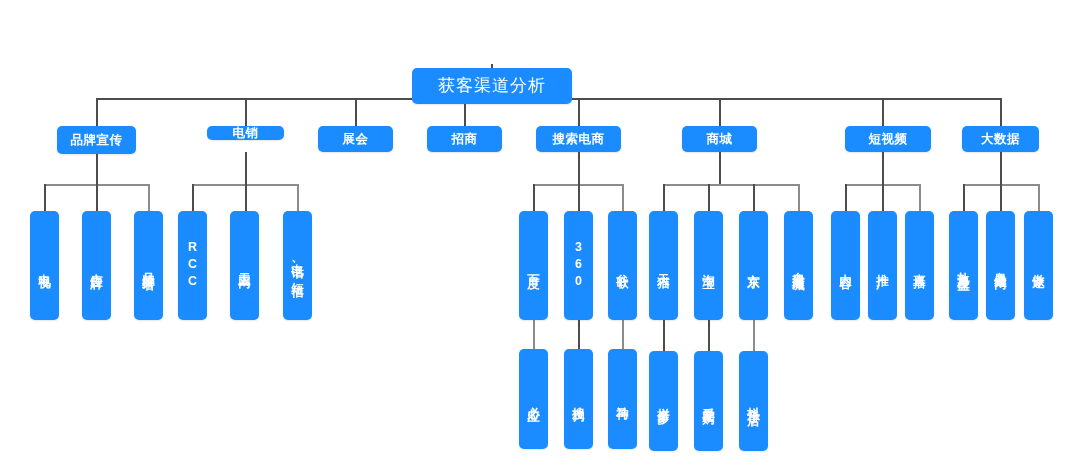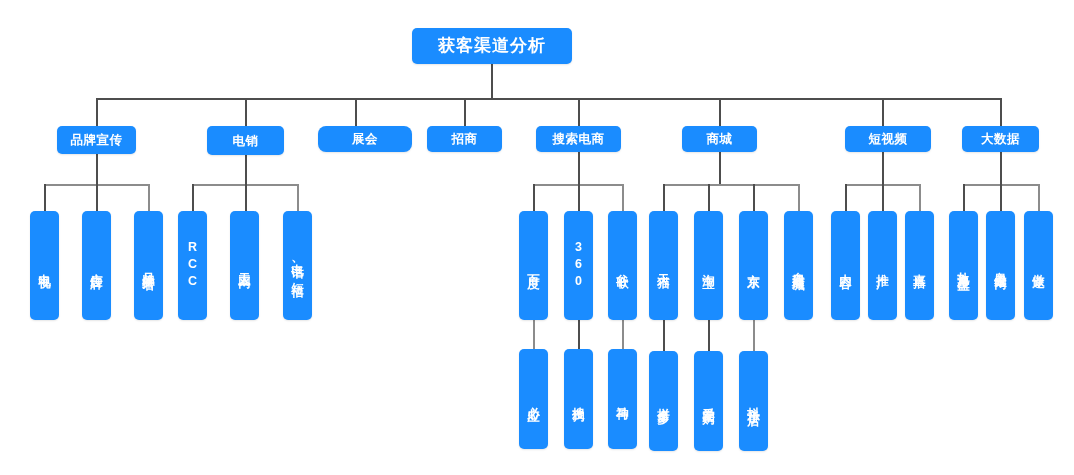--- a/index.html
+++ b/index.html
@@ -37,22 +37,23 @@
     align-items: center;
     justify-content: center;
     box-sizing: border-box;
     z-index: 3;
     box-shadow: 0 1px 2px rgba(0,0,0,0.10);
     text-align: center;
     line-height: 1.12;
   }
   .node.root {
     font-size: 17px;
-    font-weight: bold;
+    font-weight: normal;
     letter-spacing: 1px;
+    margin-top: 40px;
   }
   .node.lvl2 {
     font-size: 12.5px;
     font-weight: bold;
     letter-spacing: 0.5px;
   }
   .node.vert {
     writing-mode: vertical-rl;
     text-orientation: upright;
     font-size: 12.5px;
@@ -79,22 +80,22 @@
   <div class="line v" style="left:96px; top:98px; height:28px;"></div>
   <div class="line v" style="left:245px; top:98px; height:28px;"></div>
   <div class="line v" style="left:355px; top:98px; height:28px;"></div>
   <div class="line v" style="left:464px; top:98px; height:28px;"></div>
   <div class="line v" style="left:578px; top:98px; height:28px;"></div>
   <div class="line v" style="left:719px; top:98px; height:28px;"></div>
   <div class="line v" style="left:882px; top:98px; height:28px;"></div>
   <div class="line v" style="left:1000px; top:98px; height:28px;"></div>
 
   <div class="node lvl2" style="left:57px; top:126px; width:79px; height:28px;">品牌宣传</div>
-  <div class="node lvl2" style="left:207px; top:126px; width:77px; height:29px;">电销</div>
-  <div class="node lvl2" style="left:318px; top:126px; width:94px; height:26px;border-radius:8px;">展会</div>
+  <div class="node lvl2" style="left:207px; top:126px; width:77px; height:14px;">电销</div>
+  <div class="node lvl2" style="left:318px; top:126px; width:75px; height:26px;">展会</div>
   <div class="node lvl2" style="left:427px; top:126px; width:75px; height:26px;">招商</div>
   <div class="node lvl2" style="left:536px; top:126px; width:85px; height:26px;">搜索电商</div>
   <div class="node lvl2" style="left:682px; top:126px; width:75px; height:26px;">商城</div>
   <div class="node lvl2" style="left:845px; top:126px; width:86px; height:26px;">短视频</div>
   <div class="node lvl2" style="left:962px; top:126px; width:77px; height:26px;">大数据</div>
 
   <div class="line v" style="left:96px; top:152px; height:33px;"></div>
   <div class="line h light" style="left:44px; top:184px; width:105px;"></div>
   <div class="line v" style="left:44px; top:184px; height:28px;"></div>
   <div class="line v" style="left:96px; top:184px; height:28px;"></div>

